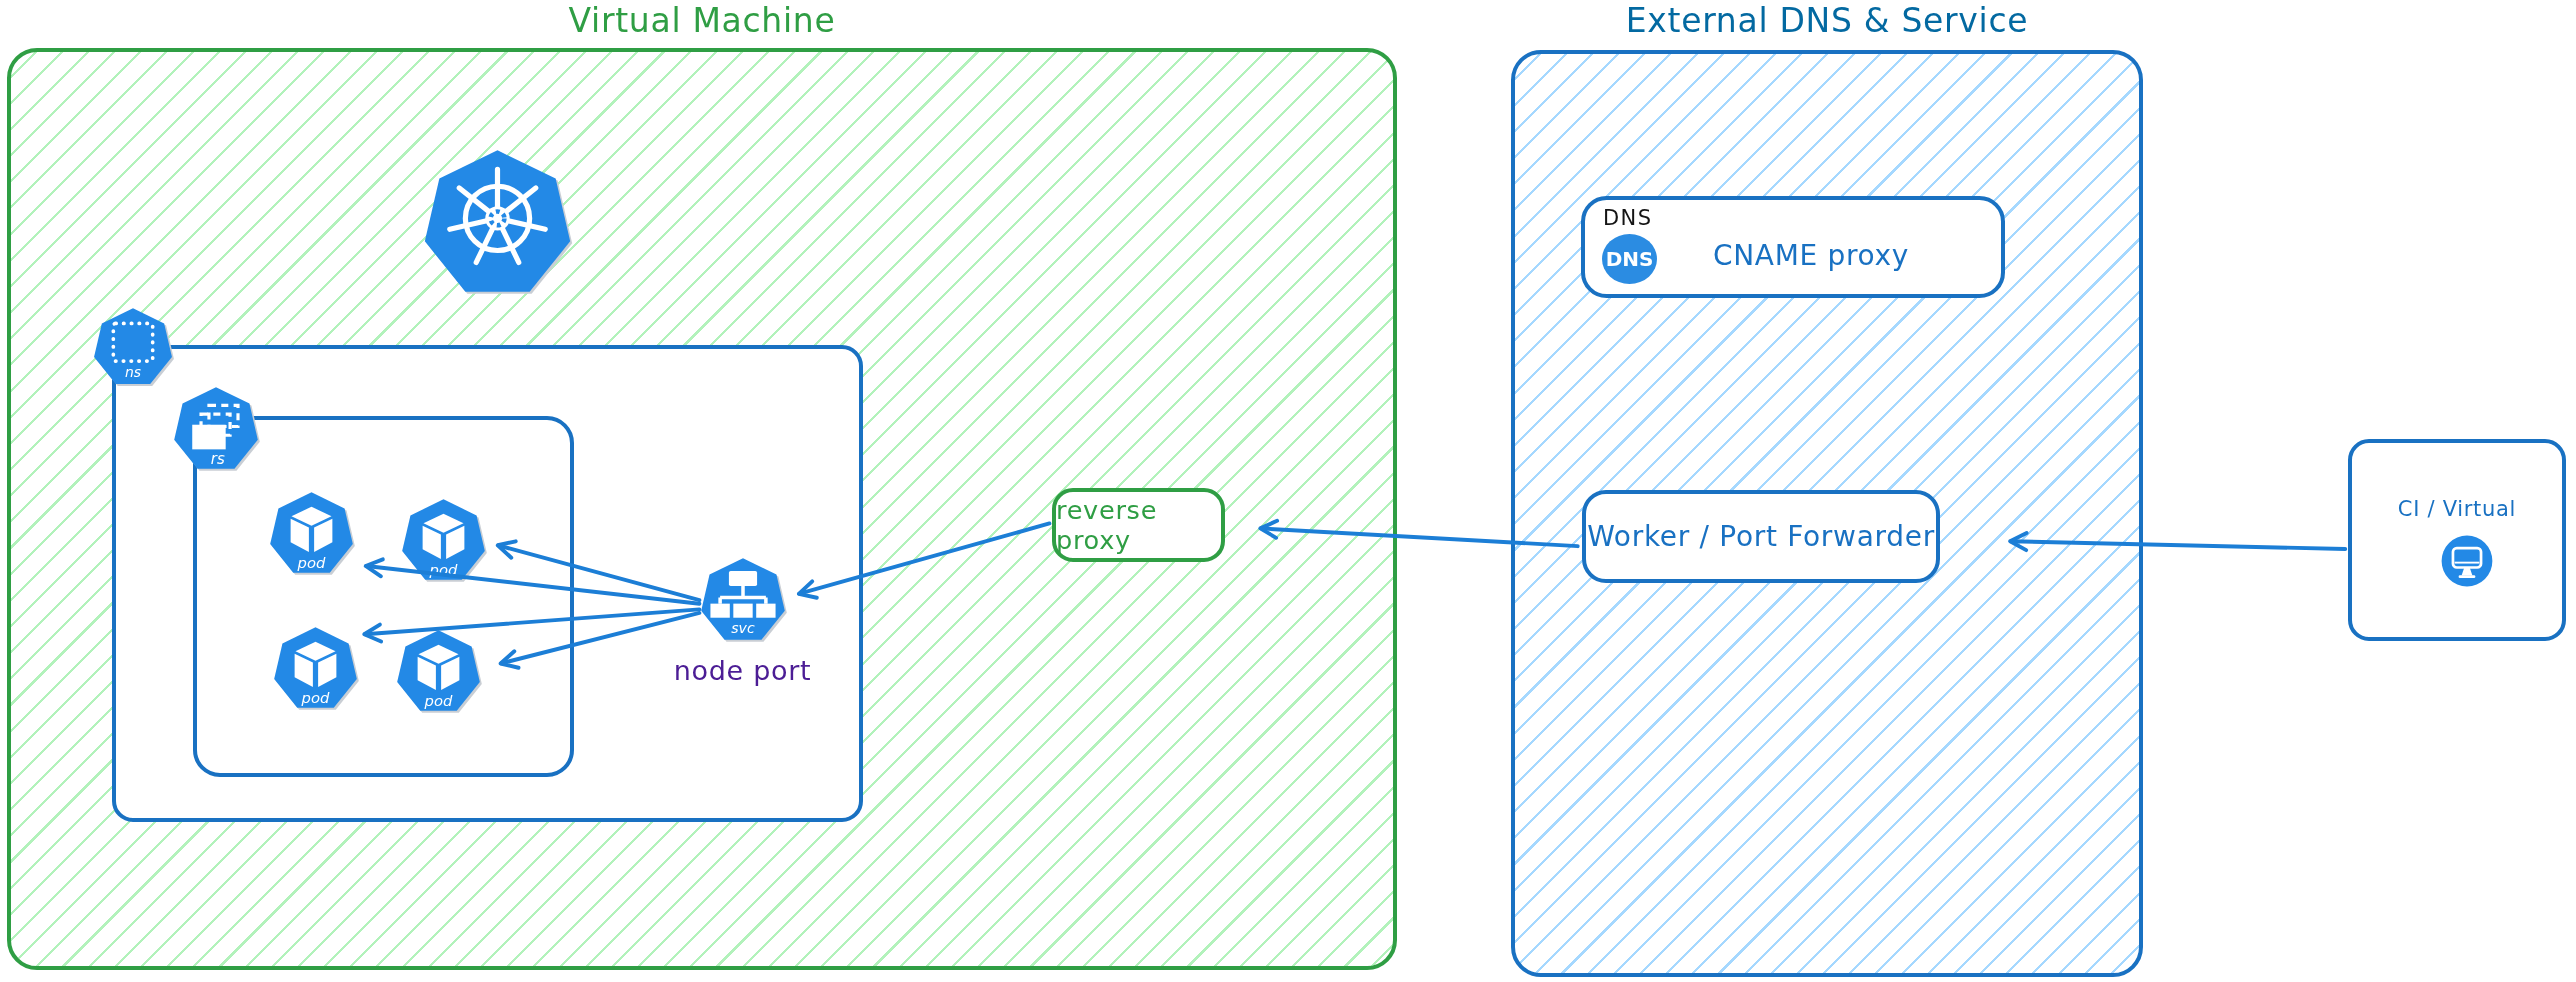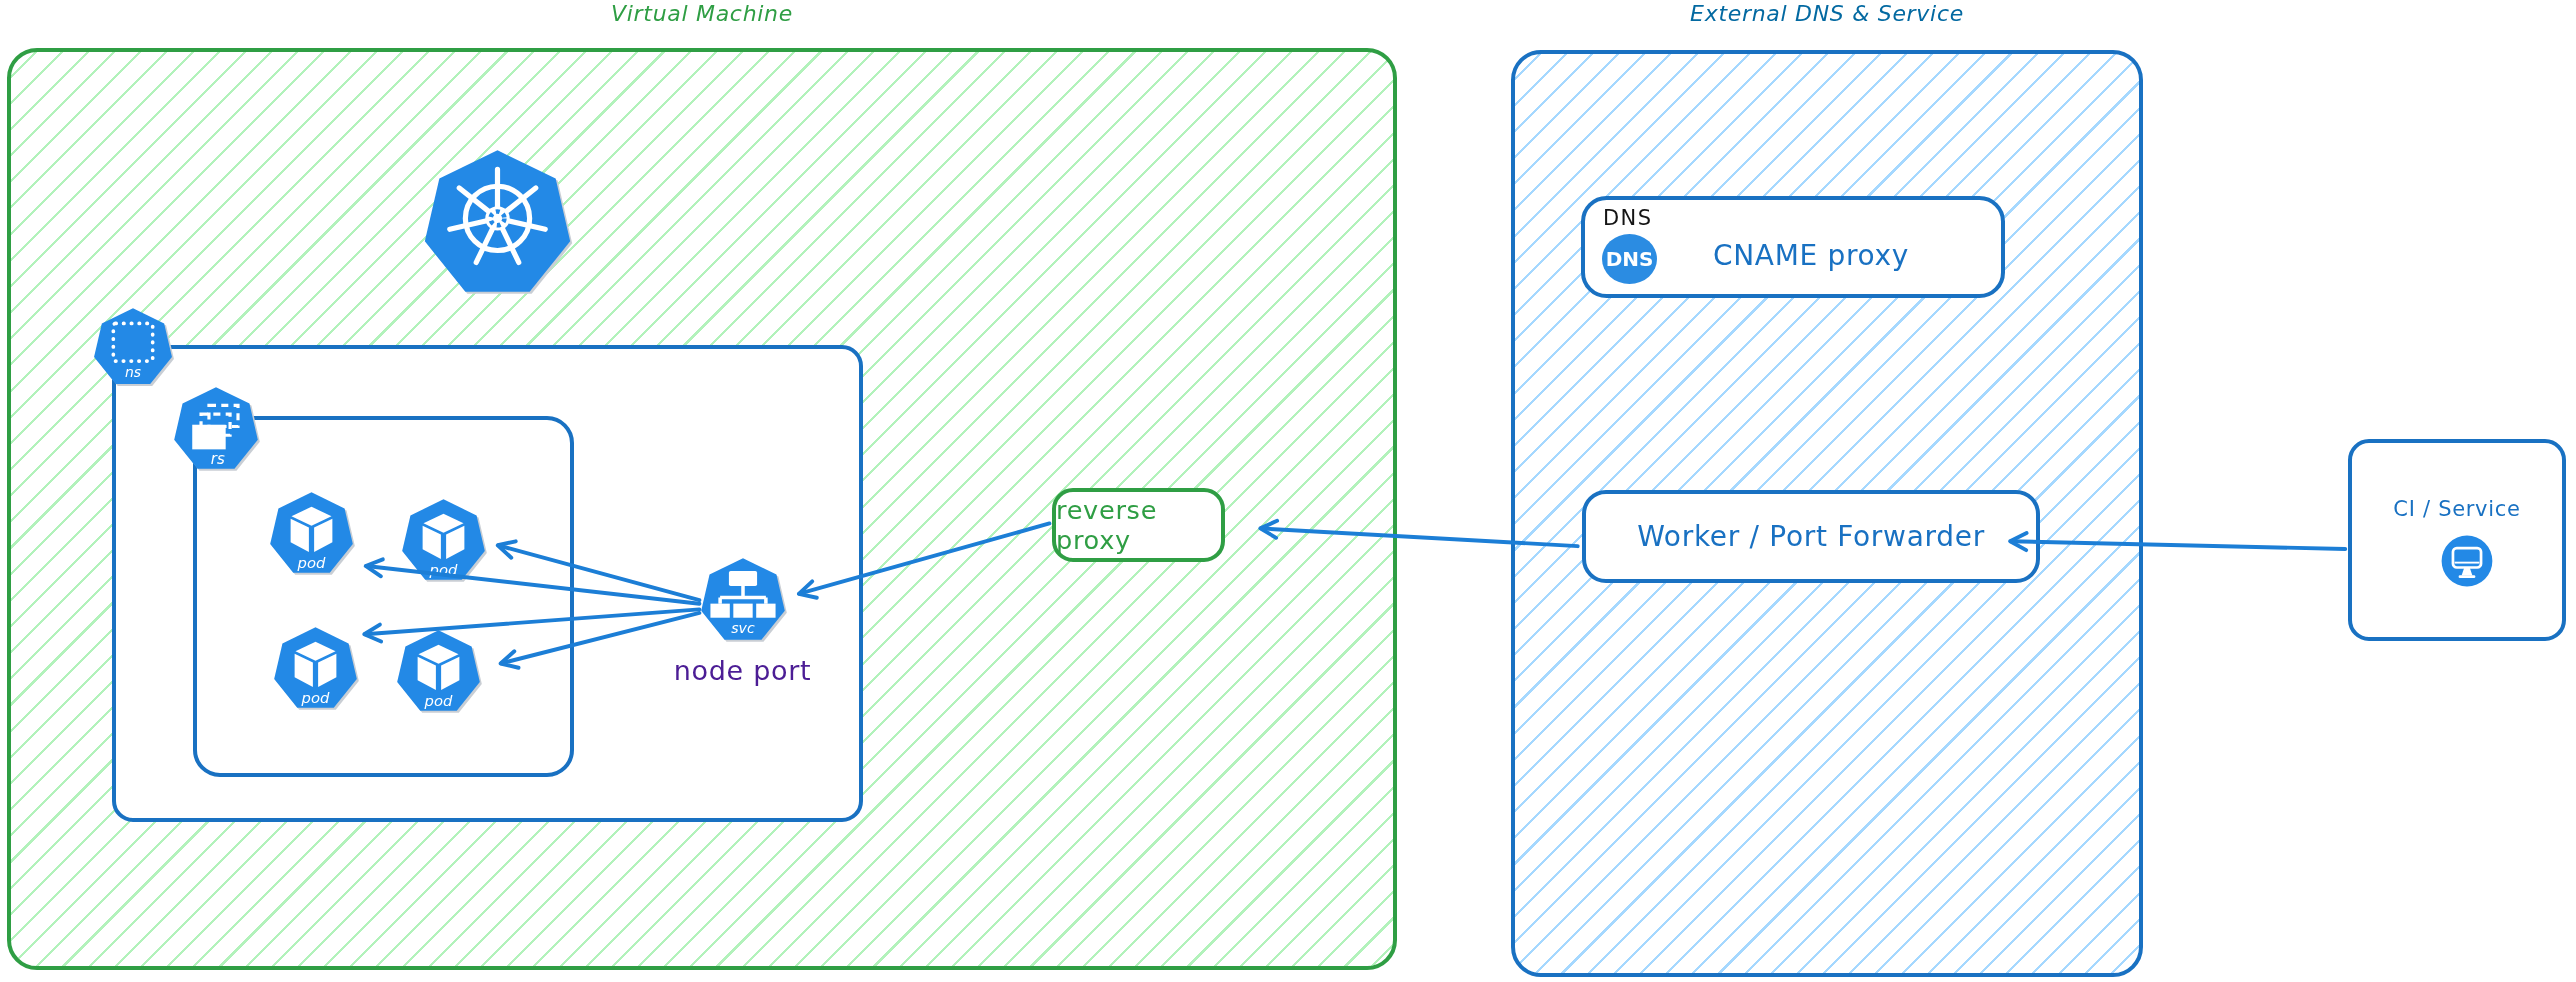--- a/index.html
+++ b/index.html
@@ -13,34 +13,33 @@
     left:7px;top:48px;width:1390px;height:922px;
     border:4.3px solid #2f9e44;
     background:repeating-linear-gradient(135deg, rgba(255,255,255,0) 0 16.3px, #b2f2bb 16.3px 18.5px);
   }
   .ext-box{
     left:1511px;top:50px;width:632px;height:927px;
     border:4.3px solid #1971c2;
     background:repeating-linear-gradient(135deg, rgba(255,255,255,0) 0 16.3px, #a5d8ff 16.3px 18.5px);
   }
   .group-title{
-    position:absolute;top:1.4px;text-align:center;font-size:22px;letter-spacing:0.7px;
+    position:absolute;top:1.4px;text-align:center;font-size:33px;letter-spacing:0.7px;
     white-space:nowrap;
-    font-style:italic;
   }
   .t-green{color:#2f9e44;}
   .t-blue{color:#0369a1;}
   
   .white-box{position:absolute;background:#ffffff;box-sizing:border-box;}
   .ns-box{left:112px;top:345px;width:751px;height:477px;border:4.3px solid #1971c2;border-radius:21px;z-index:10;}
   .rs-box{left:193px;top:416px;width:381px;height:361px;border:4.3px solid #1971c2;border-radius:27px;z-index:11;}
   .rp-box{left:1052px;top:488px;width:173px;height:74px;border:4.3px solid #2f9e44;border-radius:21px;z-index:12;
           display:flex;align-items:center;justify-content:center;font-size:25.6px;color:#2f9e44;letter-spacing:0.7px;}
   .dns-box{left:1581px;top:196px;width:424px;height:102px;border:4.3px solid #1971c2;border-radius:25.6px;z-index:12;}
-  .worker-box{left:1582px;top:490px;width:458px;height:93px;border:4.3px solid #1971c2;border-radius:24px;z-index:12;
+  .worker-box{left:1582px;top:490px;width:358px;height:93px;border:4.3px solid #1971c2;border-radius:24px;z-index:12;
           display:flex;align-items:center;justify-content:center;font-size:28px;color:#1971c2;letter-spacing:0.7px;}
   .ci-box{left:2348px;top:439px;width:218px;height:202px;border:4.3px solid #1971c2;border-radius:21px;z-index:12;}
   .ci-label{position:absolute;left:2348px;top:497px;width:218px;text-align:center;font-size:21px;color:#1971c2;z-index:13;letter-spacing:0.7px;}
   .dns-tag{position:absolute;left:1603px;top:206px;font-size:21px;color:#141414;z-index:13;letter-spacing:1.4px;}
   .dns-badge{
     position:absolute;left:1602px;top:234px;width:55px;height:50px;border-radius:50%;
     background:#2b8ce2;color:#ffffff;display:flex;align-items:center;justify-content:center;
     font-size:20px;font-weight:bold;z-index:13;
   }
   .cname-label{position:absolute;left:1669px;top:239px;width:284px;text-align:center;font-size:28px;color:#1971c2;z-index:13;letter-spacing:0.7px;}
@@ -151,21 +150,21 @@
 <div class="dns-badge">
   <span>DNS</span>
 </div>
 <div class="cname-label">CNAME proxy</div>
 
 <div class="white-box worker-box">
   <span>Worker / Port Forwarder</span>
 </div>
 
 <div class="white-box ci-box"></div>
-<div class="ci-label">CI / Service</div>
+<div class="ci-label">CI / Virtual</div>
 <div class="kicon" style="left:2440px;top:534px;filter:none;z-index:14;">
   <svg width="54" height="54" viewBox="0 0 100 100">
     <circle cx="50" cy="50" r="47" fill="#2389e6"></circle>
     <rect x="24" y="26" width="52" height="36" rx="7" fill="none" stroke="#ffffff" stroke-width="5"></rect>
     <path d="M27,53 L73,53" stroke="#ffffff" stroke-width="3.5"></path>
     <polygon points="45,62 55,62 60,77 40,77" fill="#ffffff"></polygon>
     <path d="M37,79 L63,79" stroke="#ffffff" stroke-width="5" stroke-linecap="round"></path>
   </svg>
 </div>
 

